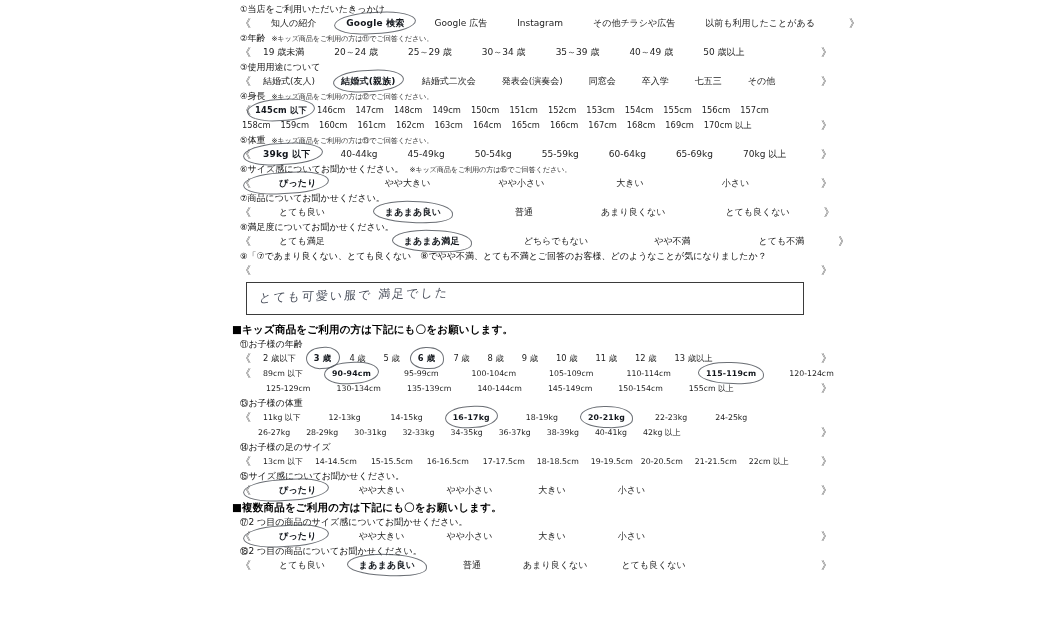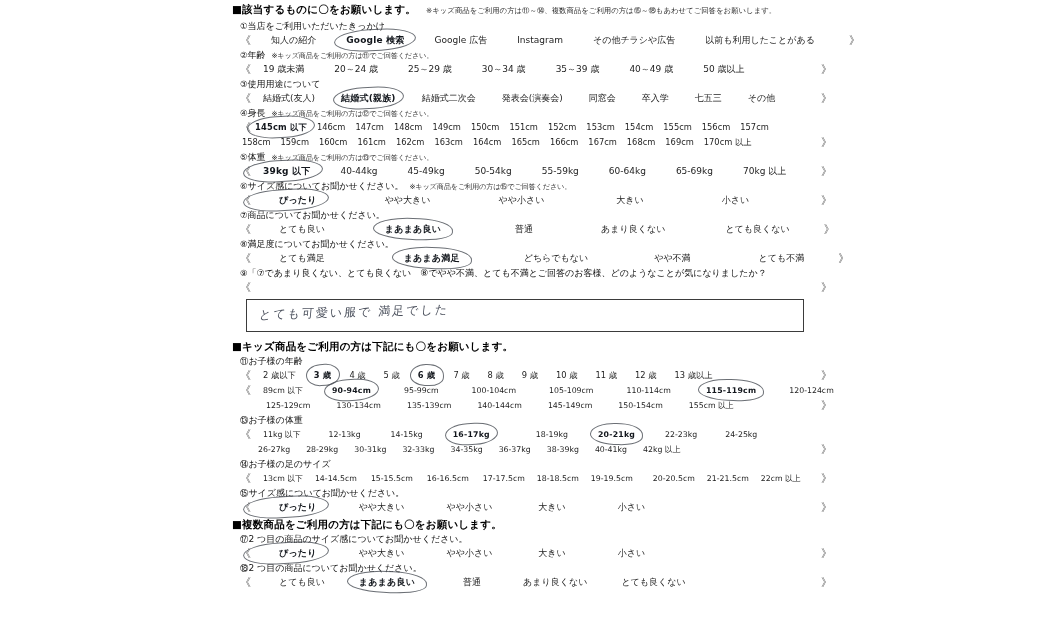--- a/index.html
+++ b/index.html
@@ -80,23 +80,20 @@
     letter-spacing:2px;opacity:.92;
   }
   .sp3{height:3px;}
 </style>
 </head>
 <body>
 
 <div class="sheet">
   <div class="col">
 
-    <div class="sec-head">
-      <span>■該当するものに〇をお願いします。</span><span class="note">※キッズ商品をご利用の方は⑪～⑭、複数商品をご利用の方は⑮～⑱もあわせてご回答をお願いします。</span>
-    </div>
 
     <div class="q"><span class="num">①</span><span>当店をご利用いただいたきっかけ</span></div>
     <div class="opts spread-1">
       <span class="brk l">《</span>
       <span class="opt lead2">知人の紹介</span>
       <span class="opt circled inked">Google 検索</span>
       <span class="opt">Google 広告</span>
       <span class="opt">Instagram</span>
       <span class="opt">その他チラシや広告</span>
       <span class="opt">以前も利用したことがある</span>
@@ -267,21 +264,21 @@
       <span class="brk r">》</span>
     </div>
 
     <div class="q"><span class="num">⑬</span><span>お子様の体重</span></div>
     <div class="opts tiny">
       <span class="brk l">《</span>
       <span class="opt lead3">11kg 以下</span>
       <span class="opt" style="margin-left:24px">12-13kg</span>
       <span class="opt" style="margin-left:26px">14-15kg</span>
       <span class="opt circled inked tightc" style="margin-left:26px">16-17kg</span>
-      <span class="opt" style="margin-left:42px">18-19kg</span>
+      <span class="opt" style="margin-left:32px">18-19kg</span>
       <span class="opt circled inked tightc tilt2" style="margin-left:26px">20-21kg</span>
       <span class="opt" style="margin-left:26px">22-23kg</span>
       <span class="opt" style="margin-left:24px">24-25kg</span>
     </div>
     <div class="opts tiny">
       <span class="opt lead2">26-27kg</span>
       <span class="opt" style="margin-left:12px">28-29kg</span>
       <span class="opt" style="margin-left:12px">30-31kg</span>
       <span class="opt" style="margin-left:12px">32-33kg</span>
       <span class="opt" style="margin-left:12px">34-35kg</span>
@@ -295,21 +292,21 @@
     <div class="q"><span class="num">⑭</span><span>お子様の足のサイズ</span></div>
     <div class="opts tiny">
       <span class="brk l">《</span>
       <span class="opt lead3">13cm 以下</span>
       <span class="opt" style="margin-left:8px">14-14.5cm</span>
       <span class="opt" style="margin-left:10px">15-15.5cm</span>
       <span class="opt" style="margin-left:10px">16-16.5cm</span>
       <span class="opt" style="margin-left:10px">17-17.5cm</span>
       <span class="opt" style="margin-left:8px">18-18.5cm</span>
       <span class="opt" style="margin-left:8px">19-19.5cm</span>
-      <span class="opt" style="margin-left:16px">20-20.5cm</span>
+      <span class="opt" style="margin-left:4px">20-20.5cm</span>
       <span class="opt" style="margin-left:8px">21-21.5cm</span>
       <span class="opt" style="margin-left:8px">22cm 以上</span>
       <span class="brk r" style="padding-left:2px">》</span>
     </div>
 
     <div class="q"><span class="num">⑮</span><span>サイズ感についてお聞かせください。</span></div>
     <div class="opts">
       <span class="brk l">《</span>
       <span class="opt circled inked lead">ぴったり</span>
       <span class="opt" style="margin-left:38px">やや大きい</span>

